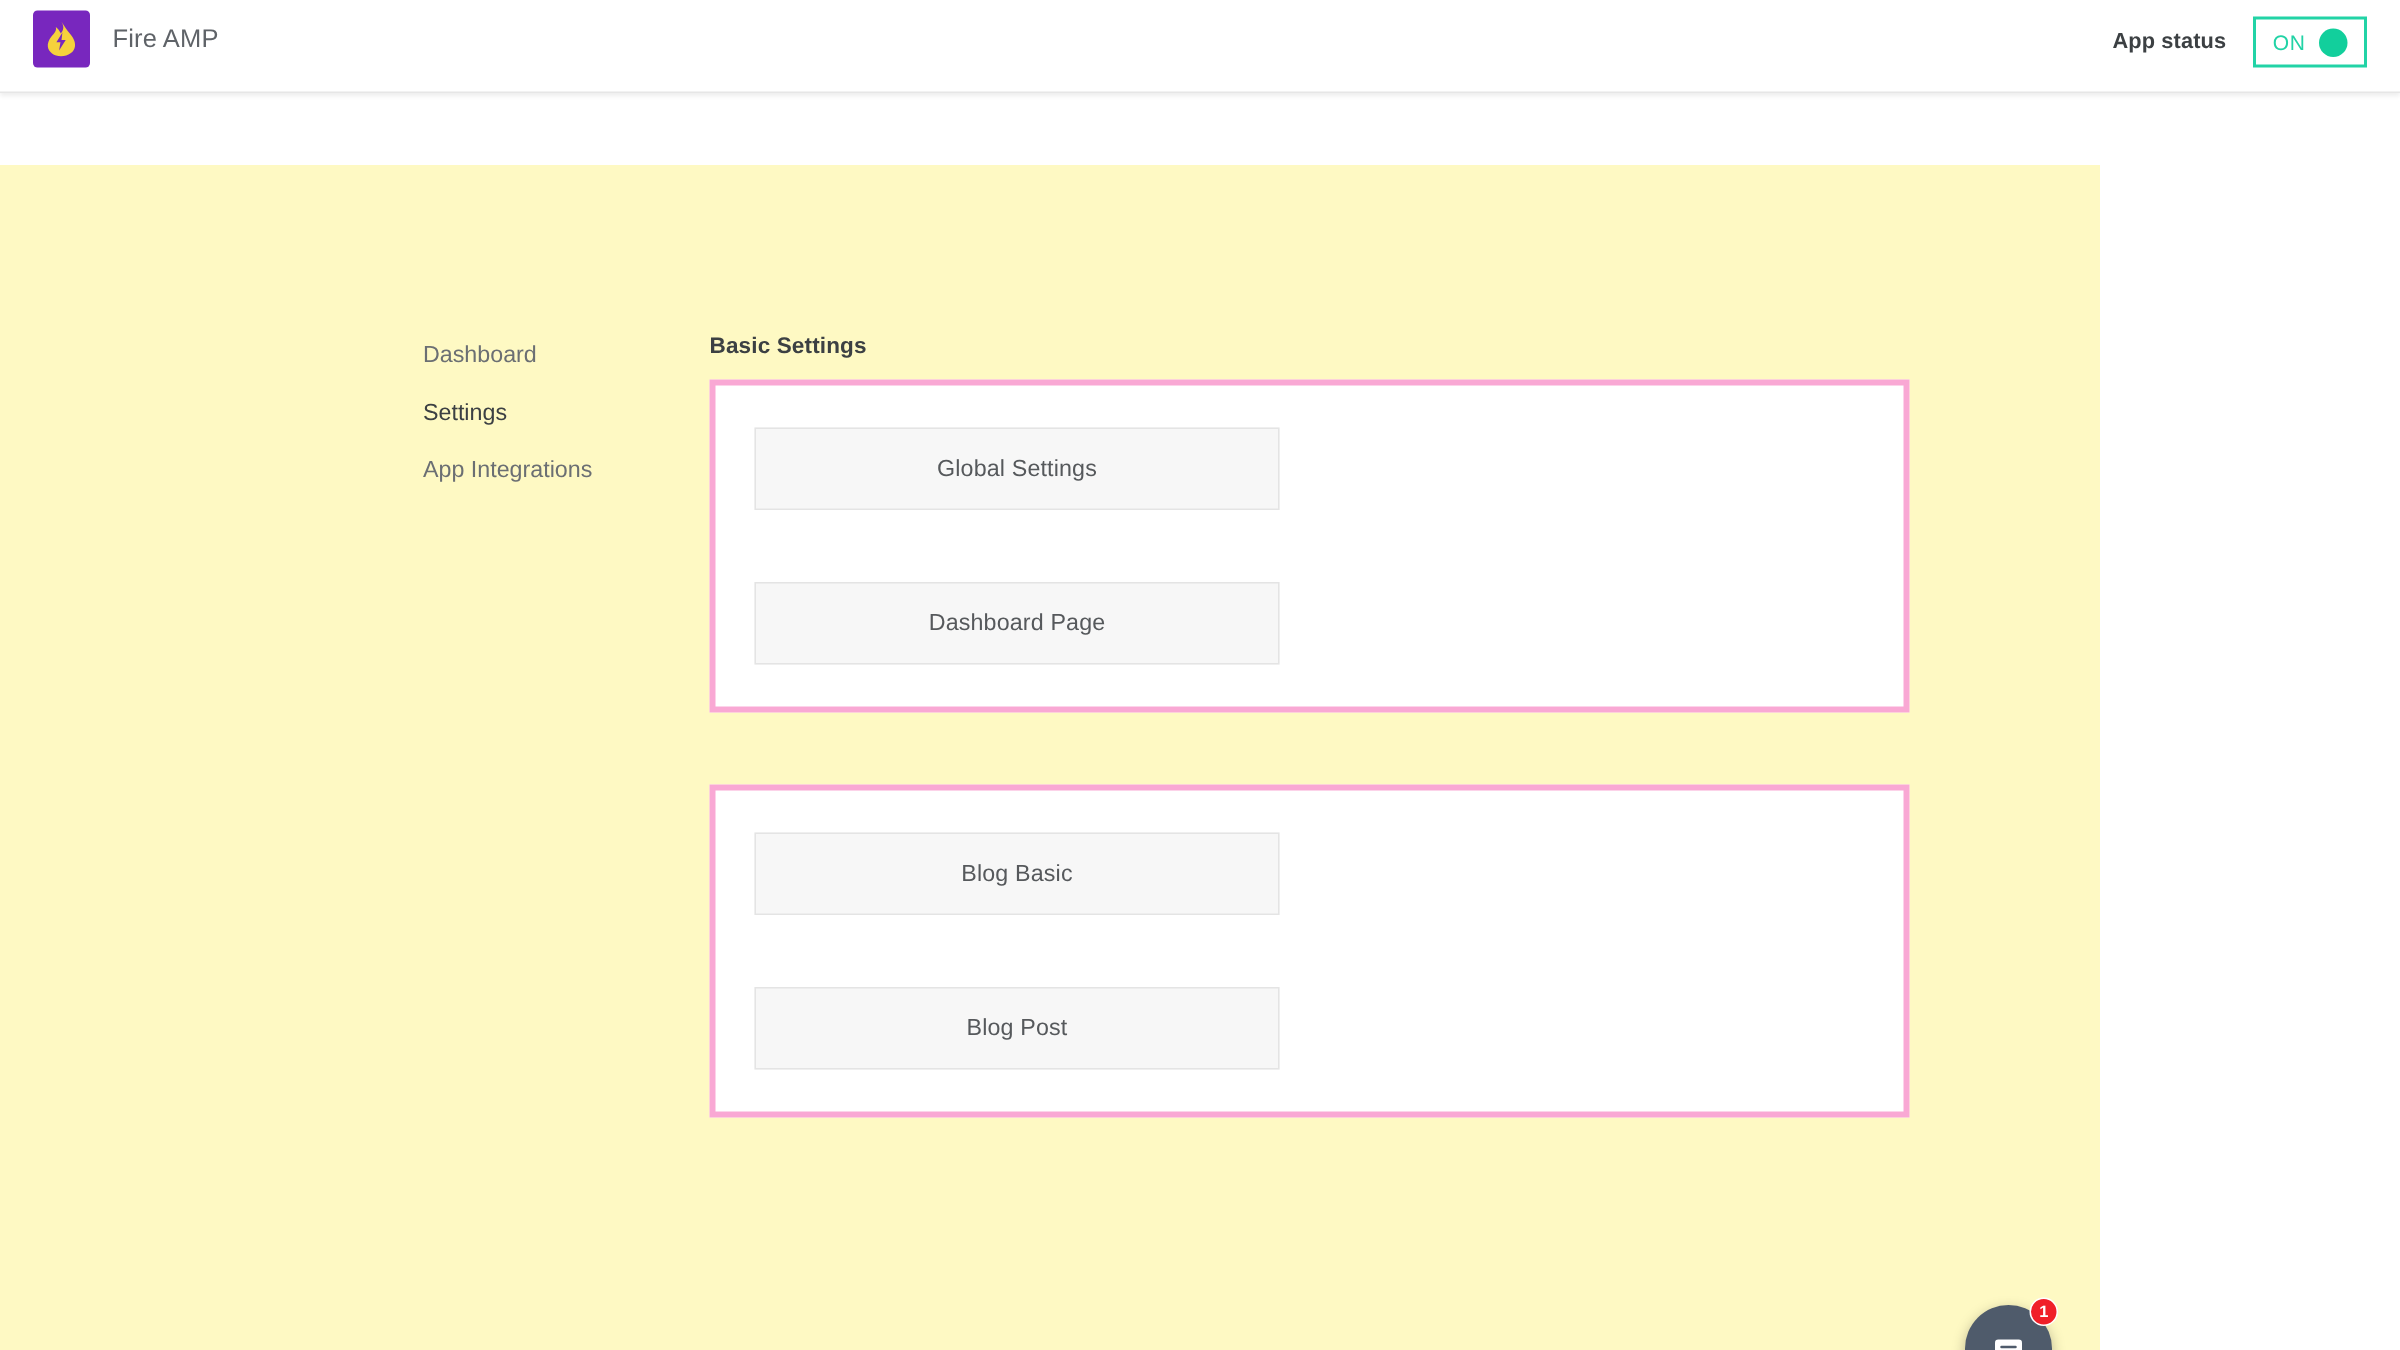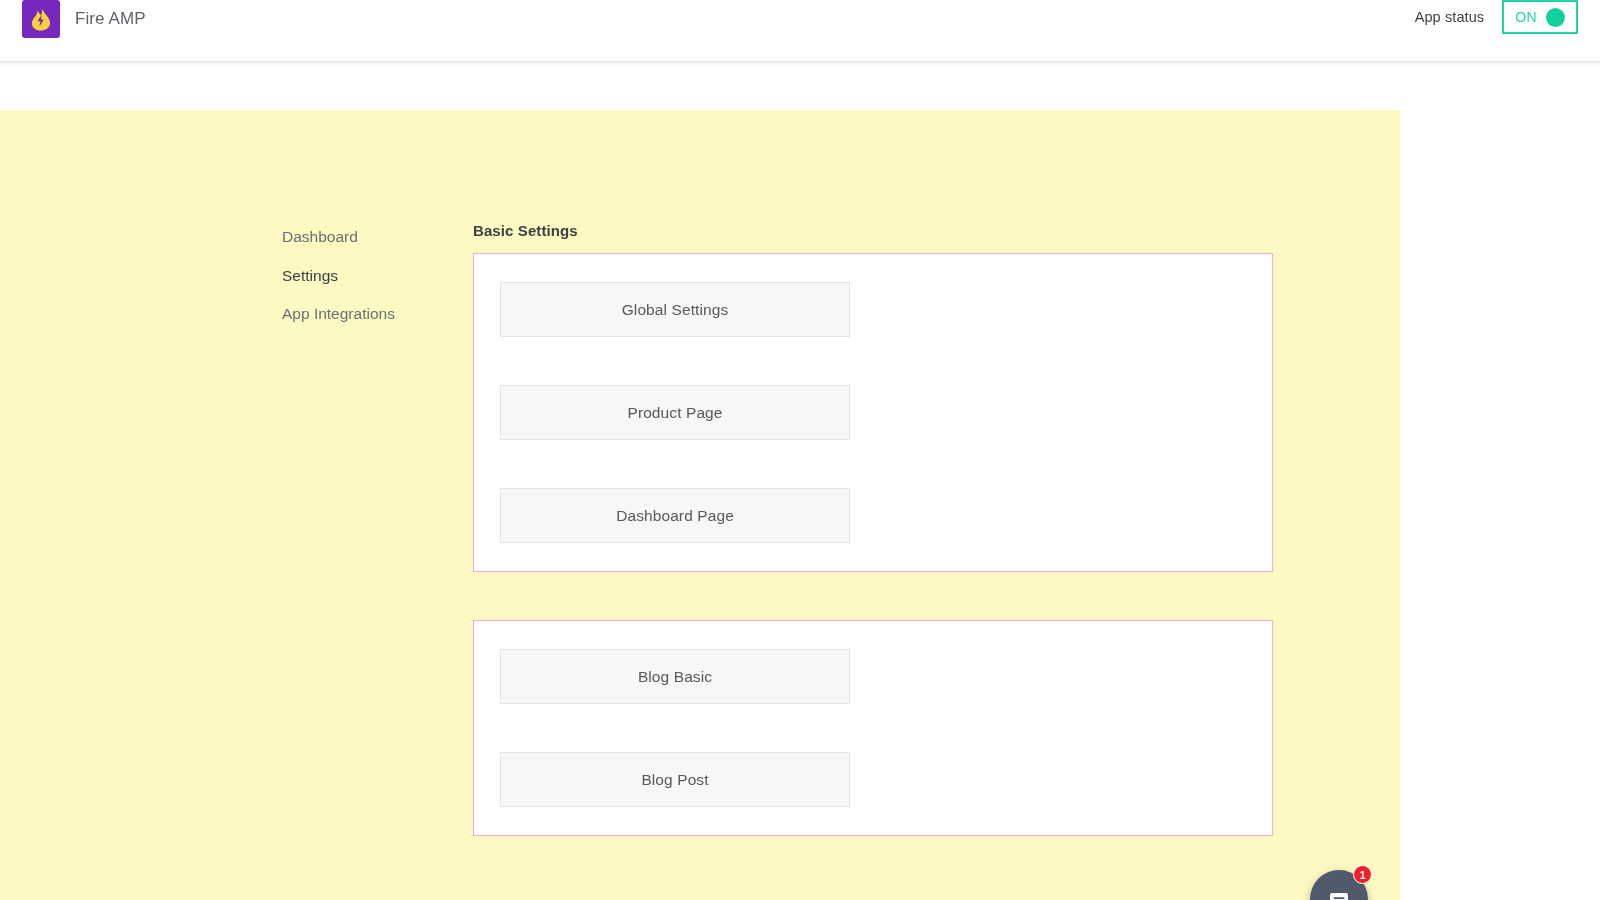--- a/index.html
+++ b/index.html
@@ -13,21 +13,21 @@
     font-family: "Liberation Sans", sans-serif;
     overflow: hidden;
   }
 
   
   .app-header {
     position: relative;
     height: 62px;
     background: #ffffff;
     display: flex;
-    align-items: flex-start;
+    align-items: flex-end;
     justify-content: space-between;
     padding: 0 22px 16px 22px;
     border-bottom: 1px solid #e6e6e6;
     box-shadow: 0 2px 3px rgba(0,0,0,0.07);
     z-index: 5;
     gap: 28px;
   }
   .brand {
     display: flex;
     align-items: center;
@@ -49,21 +49,21 @@
     letter-spacing: .1px;
   }
 
   .status-wrap {
     display: flex;
     align-items: center;
     gap: 18px;
   }
   .status-label {
     font-size: 14.5px;
-    font-weight: normal;
+    font-weight: bold;
     color: #3c4043;
     letter-spacing: .1px;
   }
   .status-toggle {
     border: 2px solid #22d3a6;
     height: 34px;
     min-width: 74px;
     display: flex;
     align-items: center;
     justify-content: center;
@@ -120,21 +120,21 @@
   }
 
   .section-title {
     font-size: 15px;
     font-weight: bold;
     color: #3c4043;
     margin: 0 0 14px 0;
     letter-spacing: .1px;
   }
   .card {
-    border: 1px solid #f9a8d4;
+    border: 4px solid #f9a8d4;
     background: #ffffff;
     padding: 28px 33px 28px 26px;
   }
   .card-grid {
     display: flex;
     flex-wrap: wrap;
     gap: 48px 48px;
   }
   .tile {
     width: 350px;
@@ -228,23 +228,20 @@
 
   <main class="content">
 
     <h2 class="section-title">Basic Settings</h2>
     <section class="card">
       <div class="card-grid">
         <div class="tile">
           <span>Global Settings</span>
         </div>
         <div class="tile">
-          <span>Product Page</span>
-        </div>
-        <div class="tile">
           <span>Dashboard Page</span>
         </div>
       </div>
     </section>
 
     <div class="section-gap"></div>
 
     <section class="card">
       <div class="card-grid">
         <div class="tile">

